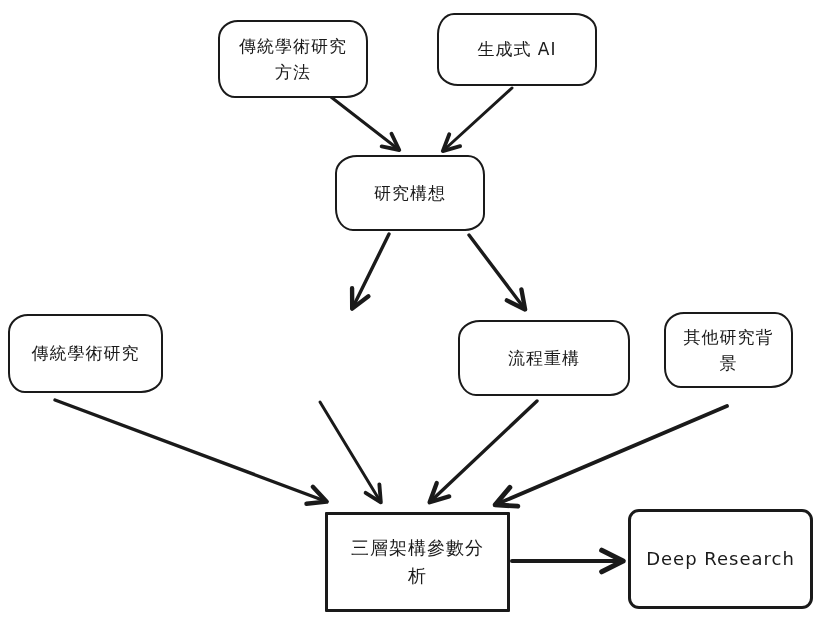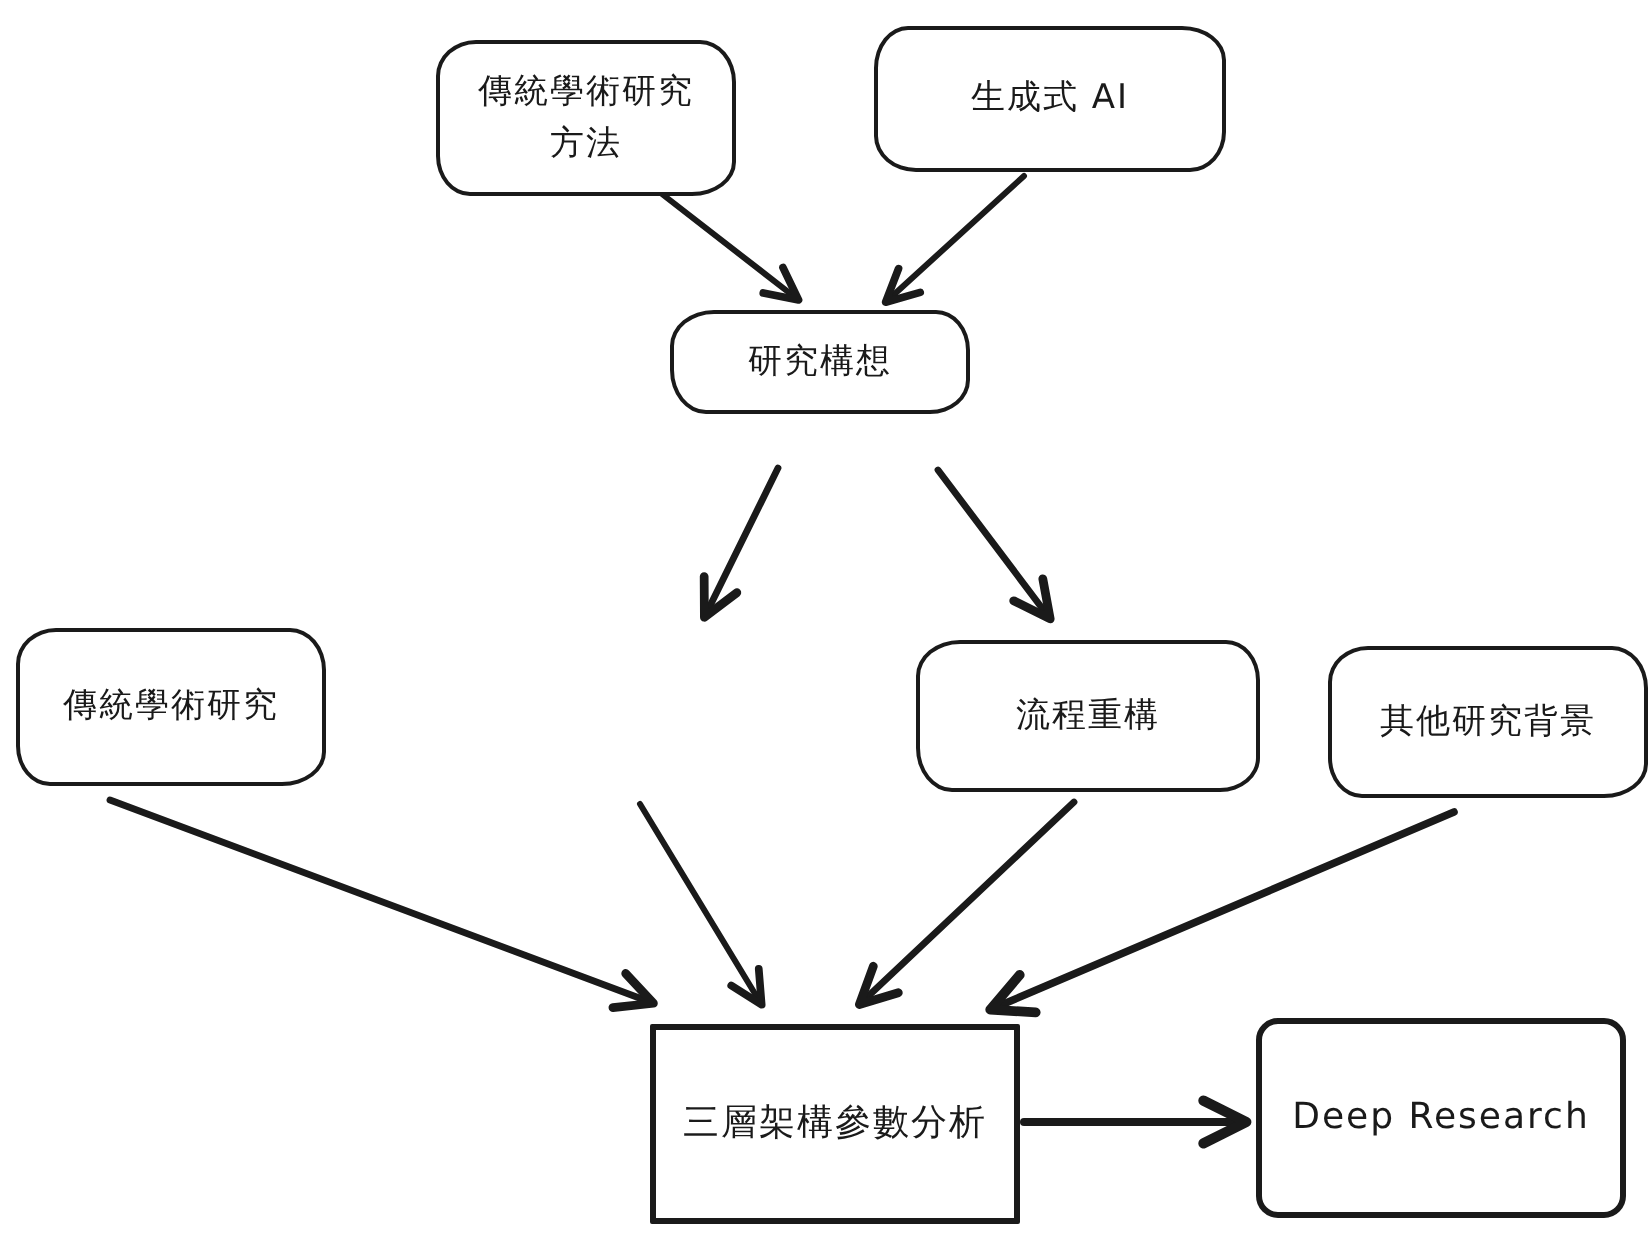--- a/index.html
+++ b/index.html
@@ -26,21 +26,21 @@
   }
   .node {
     position: absolute;
     box-sizing: border-box;
     display: flex;
     align-items: center;
     justify-content: center;
     background: #ffffff;
     border: 2.5px solid #1a1a1a;
     text-align: center;
-    padding: 4px 4px;
+    padding: 4px 14px;
   }
   .node .label {
     white-space: pre-line;
     font-size: 17px;
     line-height: 1.55;
     letter-spacing: 1px;
   }
   .node.rounded {
     border-radius: 20px 18px 22px 17px / 18px 21px 17px 20px;
   }
@@ -75,38 +75,38 @@
     <line x1="537" y1="401" x2="431" y2="501" stroke="#1a1a1a" stroke-width="3.4" stroke-linecap="round" marker-end="url(#arrowhead)"></line>
     <line x1="727" y1="406" x2="497" y2="504" stroke="#1a1a1a" stroke-width="3.8" stroke-linecap="round" marker-end="url(#arrowhead)"></line>
     <line x1="512" y1="561" x2="621" y2="561" stroke="#1a1a1a" stroke-width="4" stroke-linecap="round" marker-end="url(#arrowhead)"></line>
   </svg>
 
   <div class="node rounded" style="left:218px; top:20px;  width:150px; height:78px;">
     <span class="label">傳統學術研究
 方法</span>
   </div>
 
-  <div class="node rounded r2" style="left:437px; top:13px;  width:176px; height:73px;text-align:center;">
+  <div class="node rounded r2" style="left:437px; top:13px;  width:160px; height:73px;text-align:center;">
     <span class="label">生成式 AI</span>
   </div>
 
-  <div class="node rounded r3" style="left:335px; top:155px; width:150px; height:52px;">
+  <div class="node rounded r3" style="left:335px; top:155px; width:150px; height:76px;">
     <span class="label">研究構想</span>
   </div>
 
   <div class="node rounded" style="left:8px;   top:314px; width:155px; height:79px;">
     <span class="label">傳統學術研究</span>
   </div>
 
 
   <div class="node rounded r3" style="left:458px; top:320px; width:172px; height:76px;">
     <span class="label">流程重構</span>
   </div>
 
-  <div class="node rounded" style="left:664px; top:323px; width:160px; height:76px;">
+  <div class="node rounded" style="left:664px; top:312px; width:129px; height:76px;">
     <span class="label">其他研究背景</span>
   </div>
 
   <div class="node rect" style="left:325px; top:512px; width:185px; height:100px;">
     <span class="label">三層架構參數分析</span>
   </div>
 
   <div class="node rect" style="left:628px; top:509px; width:185px; height:100px;border-radius:11px;">
     <span class="label">Deep Research</span>
   </div>

